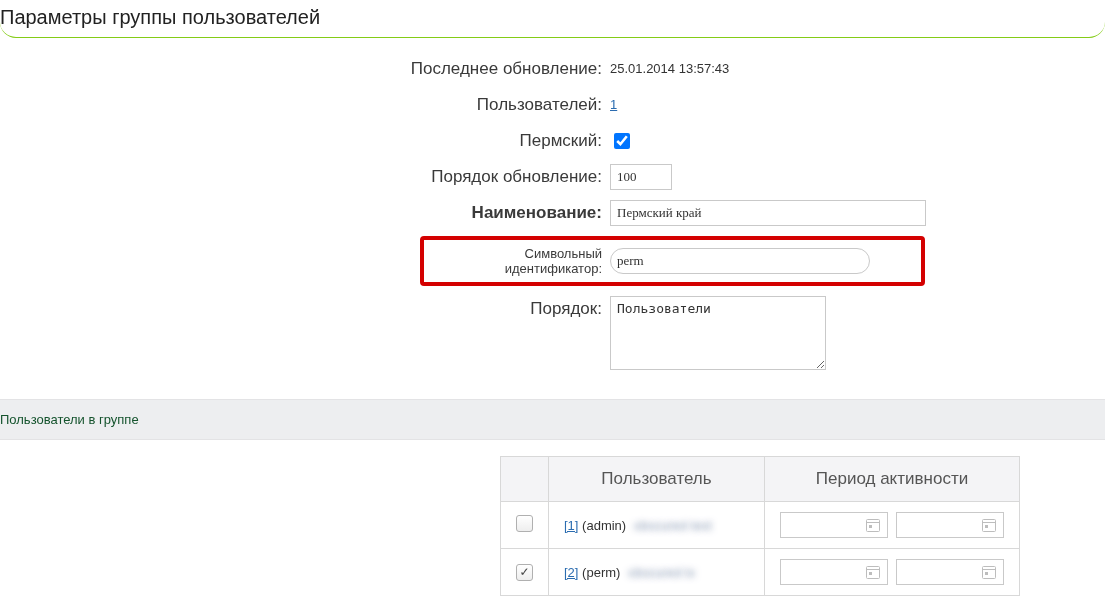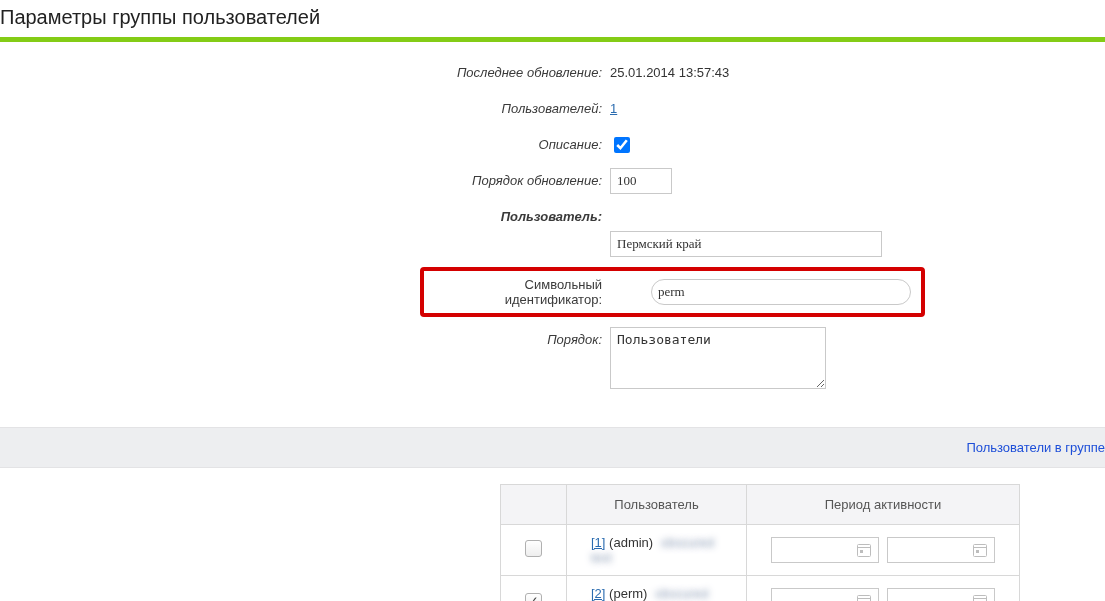--- a/index.html
+++ b/index.html
@@ -10,38 +10,38 @@
     font-size: 13px;
     color: #333;
     background: #fff;
     width: 1105px;
   }
   .page-title {
     font-size: 20px;
     font-weight: normal;
     color: #222;
     padding: 6px 0 8px 0;
-    border-bottom: 5px solid #84cc16;
+    border-bottom: 1px solid #84cc16;
+    border-radius: 16px;
   }
   .form-area {
     padding: 18px 0 8px 0;
   }
   .form-row {
     display: flex;
     align-items: flex-start;
     margin-bottom: 10px;
   }
   .form-label {
     width: 610px;
     text-align: right;
     padding-right: 8px;
     color: #3a3a3a;
-    font-size: 13px;
+    font-size: 17px;
     line-height: 26px;
-    font-style: italic;
   }
   .form-label.bold { font-weight: bold; }
   .form-value {
     flex: 1;
   }
   .static-val {
     line-height: 26px;
     color: #333;
   }
   a.link {
@@ -50,80 +50,79 @@
   }
   input[type="text"] {
     border: 1px solid #c9c9c9;
     height: 26px;
     padding: 2px 6px;
     font-size: 13px;
     color: #333;
     font-family: Liberation Serif, serif;
   }
   input.sort { width: 62px; }
-  input.name { width: 272px; margin-top: 27px; }
+  input.name { width: 316px; }
   input.code { width: 260px; border-radius: 13px; }
   textarea.desc {
     border: 1px solid #c9c9c9;
     width: 216px;
-    height: 62px;
+    height: 74px;
     padding: 4px 6px;
     font-size: 13px;
     color: #333;
     resize: both;
   }
   input[type="checkbox"].chk {
     width: 16px;
     height: 16px;
     margin-top: 5px;
   }
   .highlight-row {
     border: 4px solid #d40000;
     border-radius: 4px;
     padding: 6px 4px 6px 0;
     margin: 0 180px 10px 420px;
     display: flex;
     align-items: center;
-    gap: 41px;
   }
   .highlight-row .h-label {
     width: 186px;
     text-align: right;
     padding-right: 8px;
     color: #3a3a3a;
     font-size: 13px;
   }
   .section-bar {
     background: #edeef0;
-    text-align: right;
+    text-align: left;
     padding: 12px 0;
-    color: #1d4ed8;
-    font-size: 13px;
-    margin-top: 17px;
+    color: #14532d;
+    font-size: 13px;
+    margin-top: 8px;
     border: 1px solid #e3e3e5;
     border-left: none;
     border-right: none;
   }
   .users-table-wrap {
     padding: 16px 0 0 500px;
   }
   table.users {
     border-collapse: collapse;
     width: 520px;
   }
   table.users th, table.users td {
     border: 1px solid #d8d8d8;
-    padding: 10px 24px;
+    padding: 10px 15px;
     vertical-align: middle;
   }
   table.users th {
     background: #f4f4f6;
     font-weight: normal;
     color: #555;
-    font-size: 13px;
+    font-size: 17px;
     text-align: center;
     padding: 12px 8px;
   }
   th.col-chk, td.col-chk { width: 38px; text-align: center; }
   th.col-user, td.col-user { width: 250px; }
   th.col-period { }
   .blur {
     color: transparent;
     text-shadow: 0 0 6px rgba(120,140,170,0.9);
     user-select: none;
@@ -180,35 +179,35 @@
   </div>
 
   <div class="form-row">
     <div class="form-label">Пользователей:</div>
     <div class="form-value static-val">
       <a href="#" class="link">1</a>
     </div>
   </div>
 
   <div class="form-row">
-    <div class="form-label">Описание:</div>
+    <div class="form-label">Пермский:</div>
     <div class="form-value">
       <input type="checkbox" class="chk" checked="" style="">
     </div>
   </div>
 
   <div class="form-row">
     <div class="form-label">Порядок обновление:</div>
     <div class="form-value">
       <input type="text" class="sort" value="100" style="">
     </div>
   </div>
 
   <div class="form-row">
-    <div class="form-label bold">Пользователь:</div>
+    <div class="form-label bold">Наименование:</div>
     <div class="form-value">
       <input type="text" class="name" value="Пермский край" style="">
     </div>
   </div>
 
   <div class="highlight-row">
     <div class="h-label">Символьный идентификатор:</div>
     <input type="text" class="code" value="perm" style="">
   </div>
 

